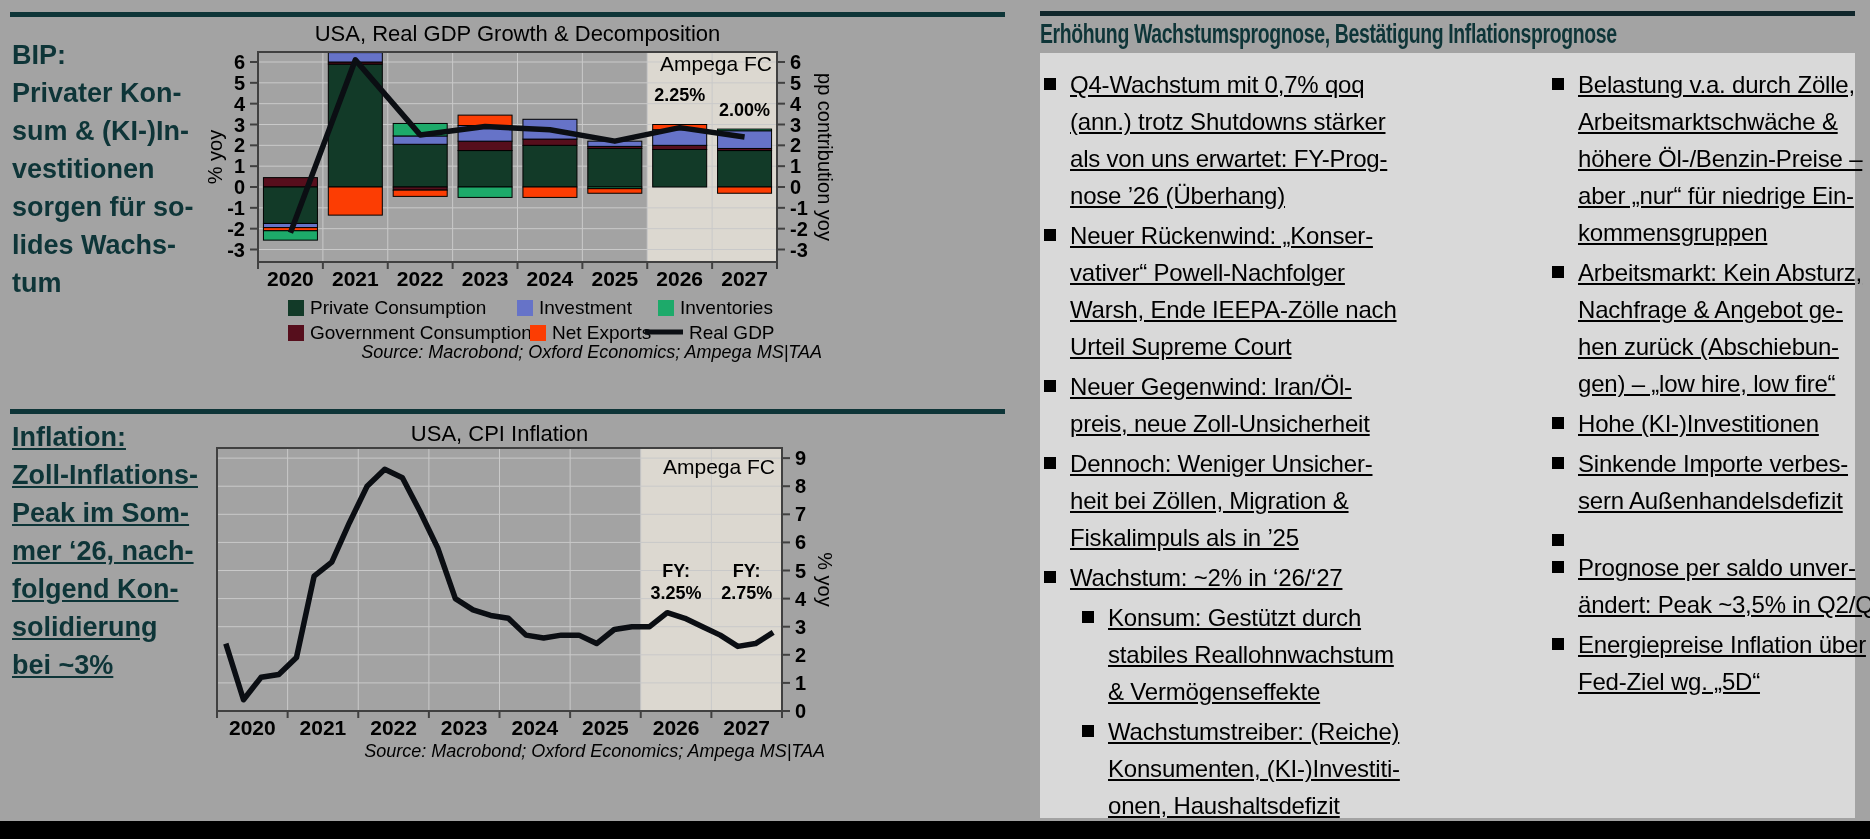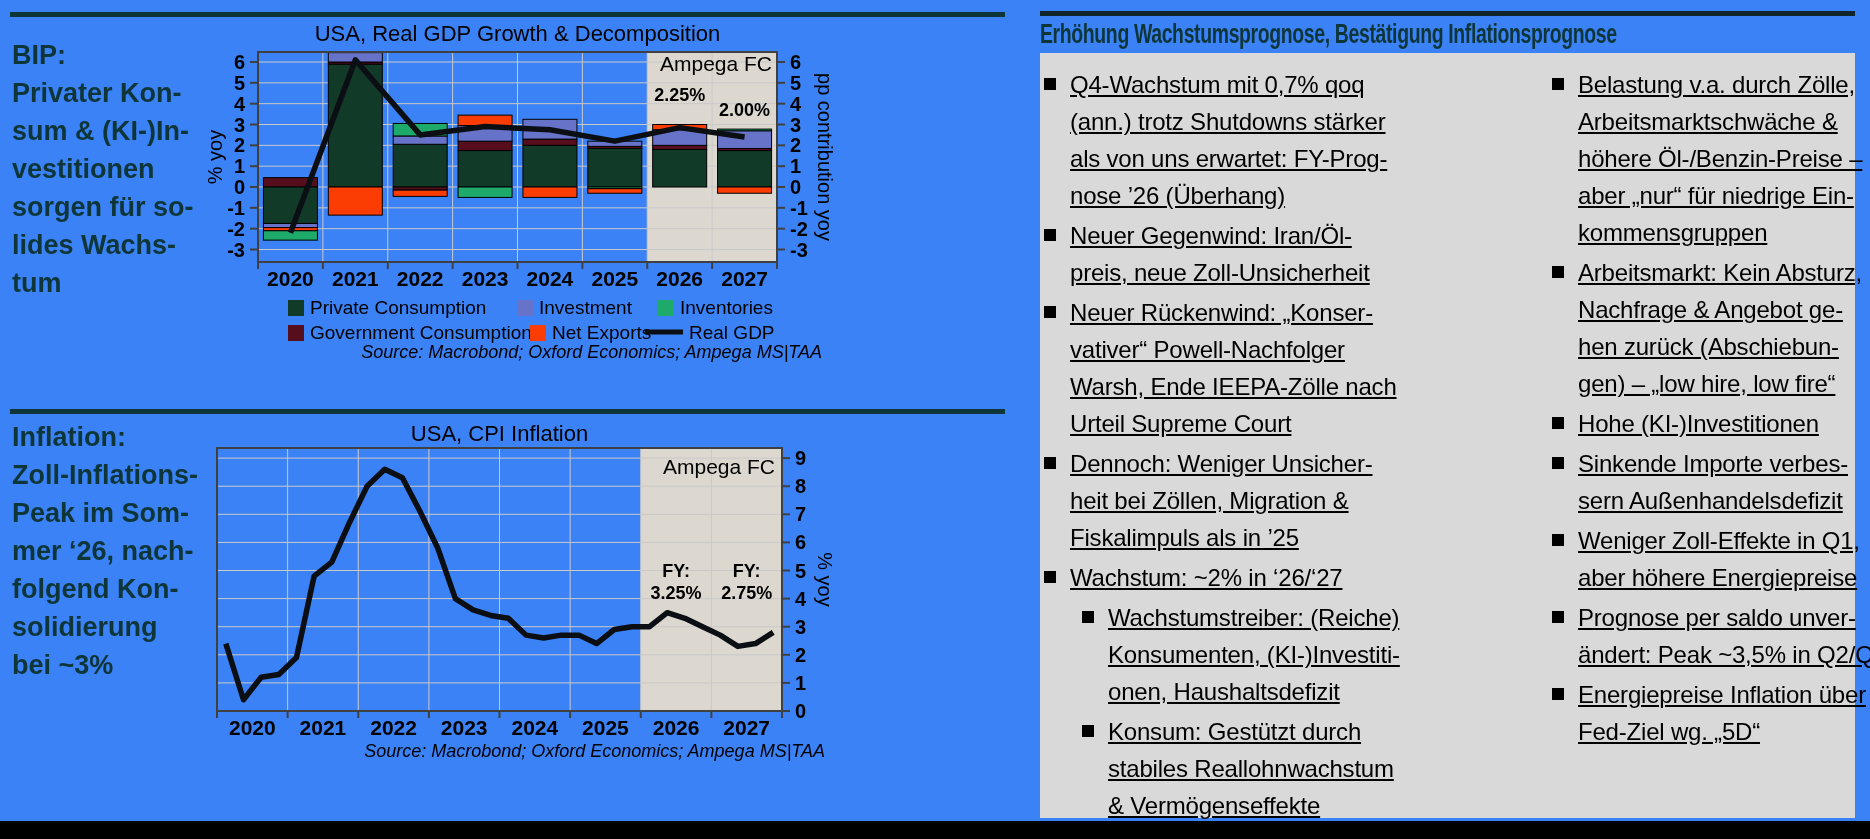--- a/index.html
+++ b/index.html
@@ -1,22 +1,22 @@
 <!DOCTYPE html>
 <html><head>
 <meta charset="utf-8">
 <style>
   html,body{margin:0;padding:0;background:#fff;}
-  #page{position:relative;width:1870px;height:839px;background:#3b82f6;overflow:hidden;
+  #page{position:relative;width:1870px;height:839px;background:#a3a3a3;overflow:hidden;
         font-family:"Liberation Sans",sans-serif;}
   .rule{position:absolute;height:5px;background:#0e3538;}
   .panel-heading{position:absolute;left:12px;width:250px;color:#0e3538;font-weight:700;
         font-size:27px;line-height:38px;white-space:pre-line;}
   #gdp-heading{top:36px;}
-  #cpi-heading{top:418px;}
+  #cpi-heading{top:418px;text-decoration:underline;}
   .chart-svg{position:absolute;left:170px;}
   #gdp-chart{top:14px;width:850px;height:355px;}
   #cpi-chart{top:403px;width:850px;height:365px;}
   #right-top-rule{left:1040px;top:11px;width:815px;background:#10262b;}
   #right-title{position:absolute;left:1040px;top:19px;color:#0e3538;font-weight:700;
         font-size:27px;letter-spacing:-0.5px;border-bottom:3px solid #15262a;padding-bottom:5px;
         display:inline-block;transform:scaleX(0.72);transform-origin:left top;white-space:nowrap;}
   #right-box{position:absolute;left:1040px;top:53px;width:815px;height:765px;background:#d9d9d9;}
   .bullet-col{position:absolute;top:66px;}
   #bullet-col-1{left:1044px;width:404px;}
@@ -265,51 +265,51 @@
   <div class="bullet-col" id="bullet-col-1">
       <div class="bullet-item lvl1">
         <span class="bullet-sq"></span>
         <span class="bullet-text">Q4-Wachstum mit 0,7% qoq
 (ann.) trotz Shutdowns stärker
 als von uns erwartet: FY-Prog-
 nose ’26 (Überhang)</span>
       </div>
       <div class="bullet-item lvl1">
         <span class="bullet-sq"></span>
-        <span class="bullet-text">Neuer Gegenwind: Iran/Öl-
-preis, neue Zoll-Unsicherheit</span>
-      </div>
-      <div class="bullet-item lvl1">
-        <span class="bullet-sq"></span>
         <span class="bullet-text">Neuer Rückenwind: „Konser-
 vativer“ Powell-Nachfolger
 Warsh, Ende IEEPA-Zölle nach
 Urteil Supreme Court</span>
       </div>
       <div class="bullet-item lvl1">
         <span class="bullet-sq"></span>
+        <span class="bullet-text">Neuer Gegenwind: Iran/Öl-
+preis, neue Zoll-Unsicherheit</span>
+      </div>
+      <div class="bullet-item lvl1">
+        <span class="bullet-sq"></span>
         <span class="bullet-text">Dennoch: Weniger Unsicher-
 heit bei Zöllen, Migration &amp;
 Fiskalimpuls als in ’25</span>
       </div>
       <div class="bullet-item lvl1">
         <span class="bullet-sq"></span>
         <span class="bullet-text">Wachstum: ~2% in ‘26/‘27</span>
       </div>
       <div class="bullet-item lvl2">
         <span class="bullet-sq"></span>
+        <span class="bullet-text">Konsum: Gestützt durch
+stabiles Reallohnwachstum
+&amp; Vermögenseffekte</span>
+      </div>
+      <div class="bullet-item lvl2">
+        <span class="bullet-sq"></span>
         <span class="bullet-text">Wachstumstreiber: (Reiche)
 Konsumenten, (KI-)Investiti-
 onen, Haushaltsdefizit</span>
-      </div>
-      <div class="bullet-item lvl2">
-        <span class="bullet-sq"></span>
-        <span class="bullet-text">Konsum: Gestützt durch
-stabiles Reallohnwachstum
-&amp; Vermögenseffekte</span>
       </div>
     </div>
   <div class="bullet-col" id="bullet-col-2">
       <div class="bullet-item lvl2">
         <span class="bullet-sq"></span>
         <span class="bullet-text">Belastung v.a. durch Zölle,
 Arbeitsmarktschwäche &amp;
 höhere Öl-/Benzin-Preise –
 aber „nur“ für niedrige Ein-
 kommensgruppen</span>
@@ -325,22 +325,20 @@
         <span class="bullet-sq"></span>
         <span class="bullet-text">Hohe (KI-)Investitionen</span>
       </div>
       <div class="bullet-item lvl2">
         <span class="bullet-sq"></span>
         <span class="bullet-text">Sinkende Importe verbes-
 sern Außenhandelsdefizit</span>
       </div>
       <div class="bullet-item lvl2">
         <span class="bullet-sq"></span>
-        <span class="bullet-text">Weniger Zoll-Effekte in Q1,
-aber höhere Energiepreise</span>
       </div>
       <div class="bullet-item lvl2">
         <span class="bullet-sq"></span>
         <span class="bullet-text">Prognose per saldo unver-
 ändert: Peak ~3,5% in Q2/Q3</span>
       </div>
       <div class="bullet-item lvl2">
         <span class="bullet-sq"></span>
         <span class="bullet-text">Energiepreise Inflation über
 Fed-Ziel wg. „5D“</span>

